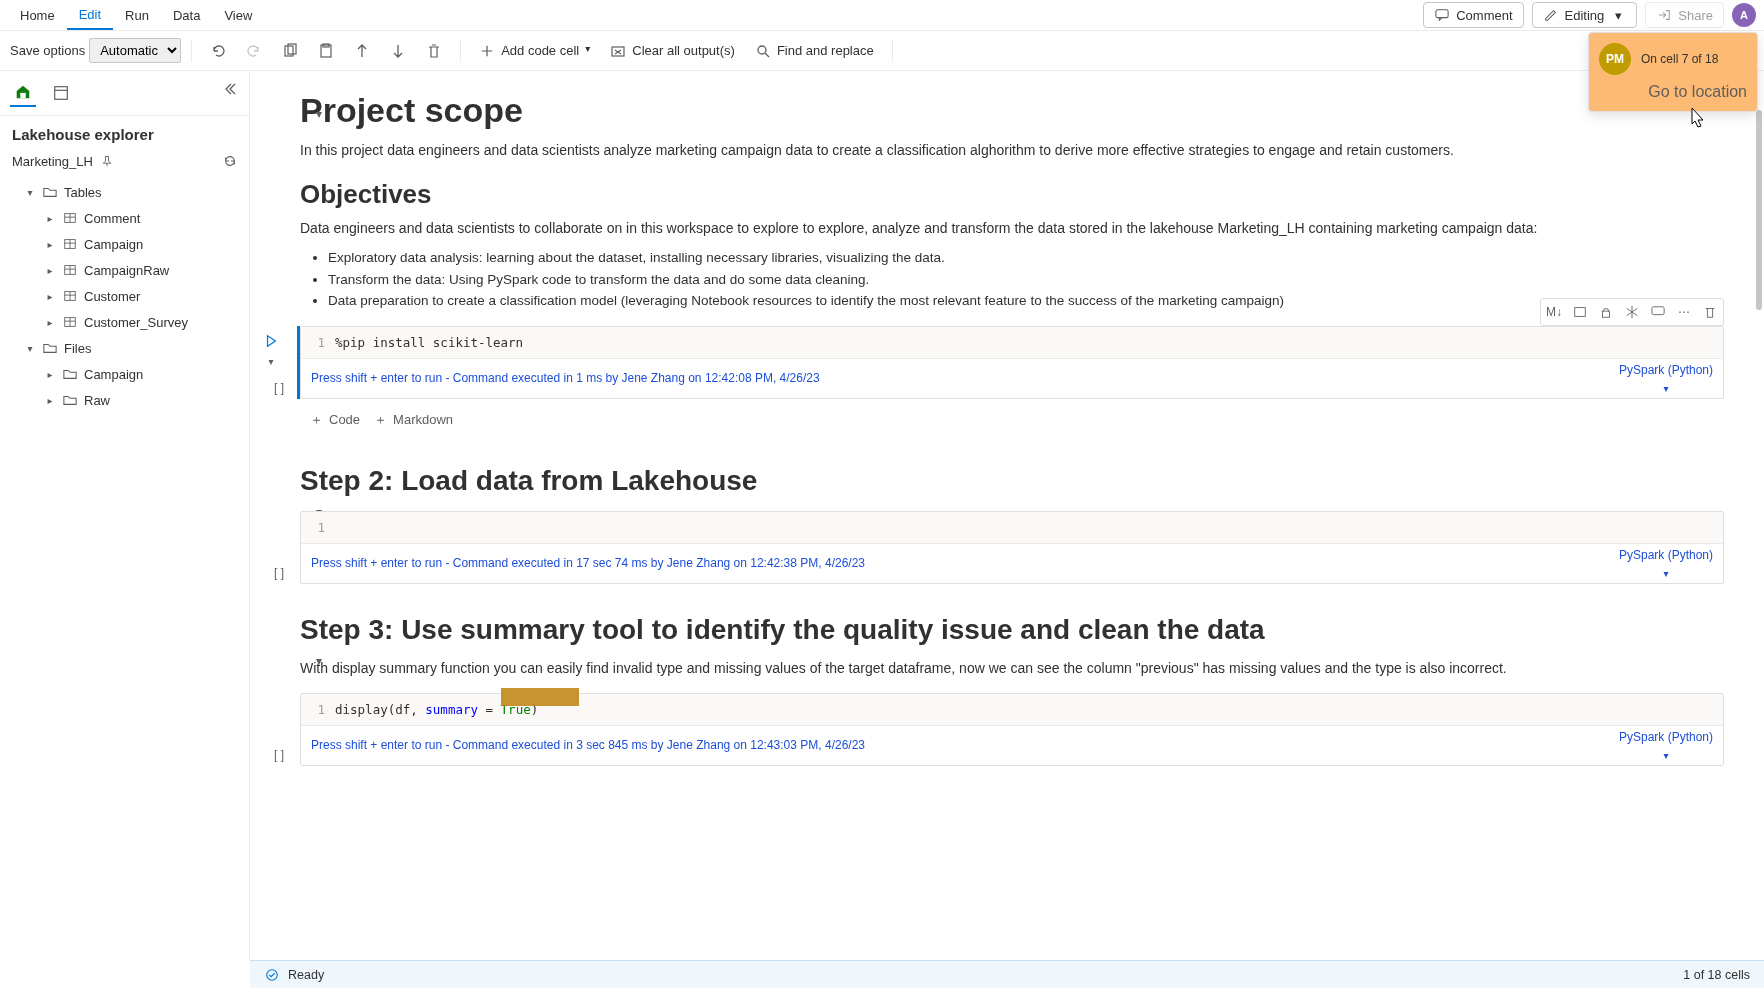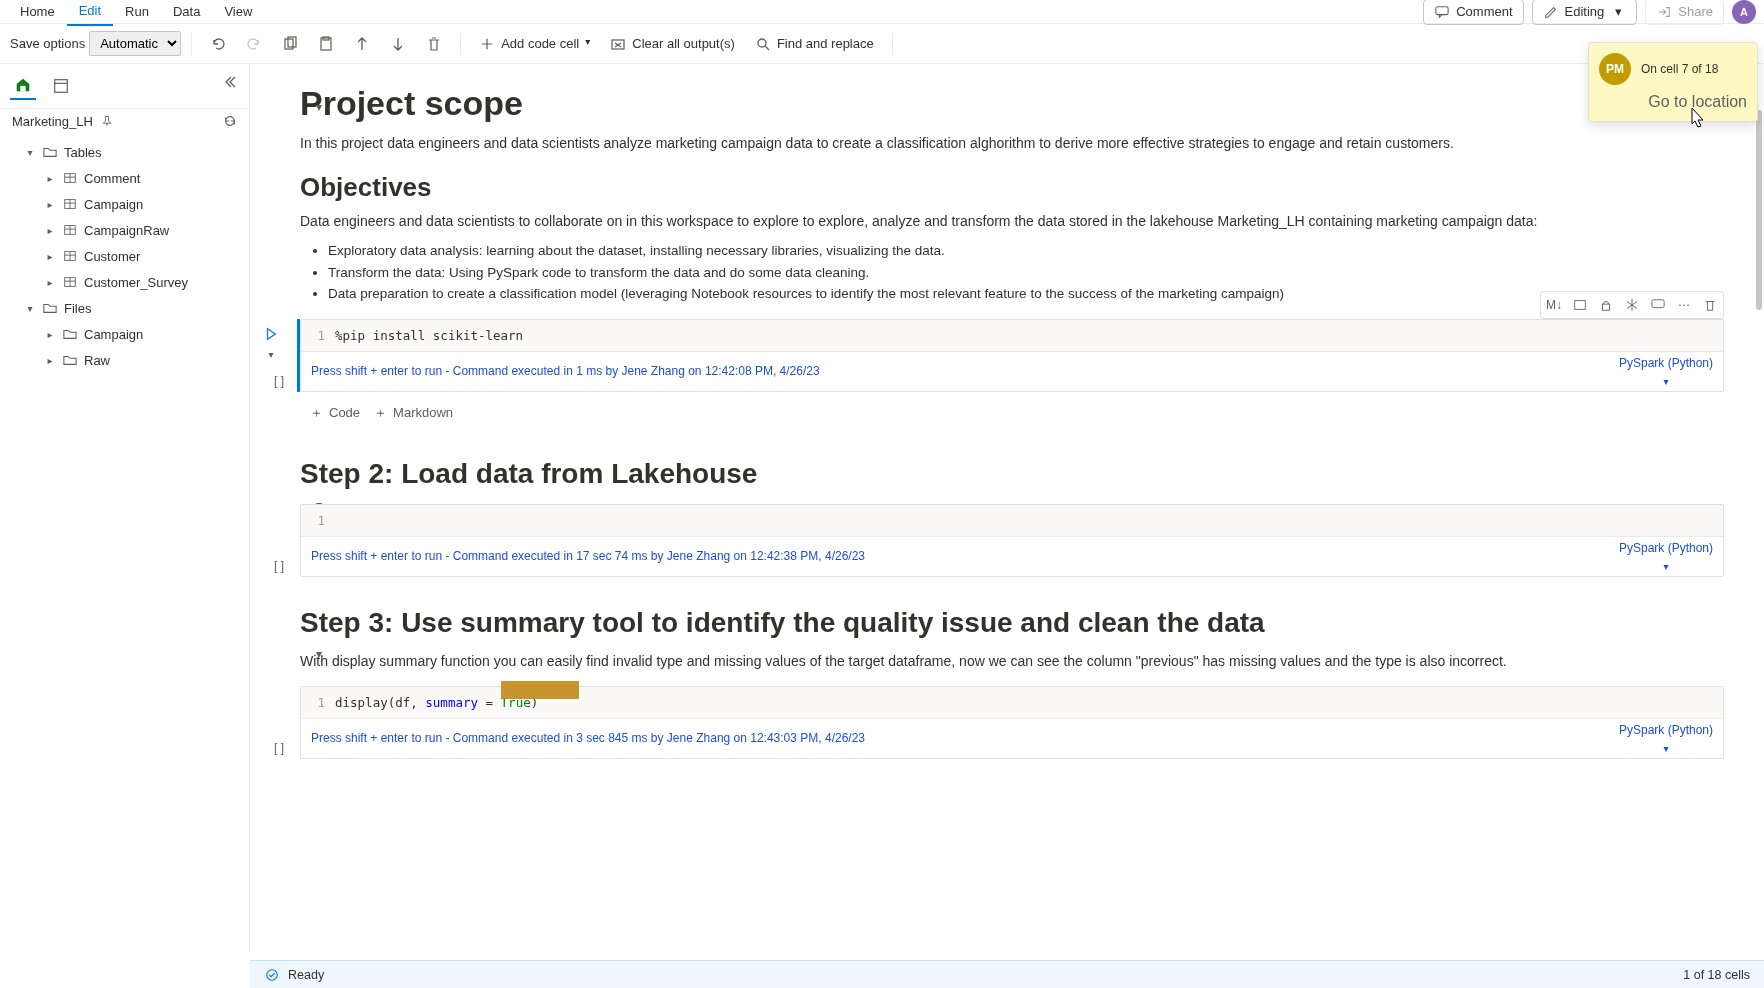--- a/index.html
+++ b/index.html
@@ -1,19 +1,19 @@
 <!DOCTYPE html>
 <html><head>
 <meta charset="utf-8">
 <style>
 * { box-sizing: border-box; margin: 0; padding: 0; }
 body { font-family: "Segoe UI", Arial, sans-serif; font-size: 13px; color: #323130; background: #fff; overflow: hidden; }
 
 
-.menubar { display: flex; align-items: center; height: 24px; padding: 0 8px; border-bottom: 1px solid #edebe9; }
+.menubar { display: flex; align-items: center; height: 31px; padding: 0 8px; border-bottom: 1px solid #edebe9; }
 .menubar .menu-item { padding: 6px 12px; cursor: pointer; font-size: 13px; }
 .menubar .menu-item.active { border-bottom: 2px solid #0078d4; color: #0078d4; }
 .menubar-right { margin-left: auto; display: flex; align-items: center; gap: 8px; }
 .btn-pill { display: flex; align-items: center; gap: 6px; padding: 4px 10px; border: 1px solid #c8c6c4; border-radius: 4px; cursor: pointer; font-size: 13px; }
 .btn-pill.disabled { color: #a19f9d; border-color: #edebe9; }
 .avatar { width: 24px; height: 24px; border-radius: 50%; background: #8764b8; color: #fff; display: flex; align-items: center; justify-content: center; font-size: 11px; font-weight: 600; }
 
 
 .toolbar { display: flex; align-items: center; height: 40px; padding: 0 10px; border-bottom: 1px solid #edebe9; gap: 4px; }
 .toolbar .tb-sep { width: 1px; height: 22px; background: #edebe9; margin: 0 6px; }
@@ -62,21 +62,21 @@
 .cell-status .right { margin-left: auto; display: flex; align-items: center; gap: 6px; flex-direction: column; }
 .cell-toolbar { position: absolute; right: 0; top: -28px; display: flex; gap: 4px; background: #fff; padding: 2px; border: 1px solid #e1dfdd; border-radius: 3px; }
 .cell-toolbar .ct-btn { width: 22px; height: 22px; display: flex; align-items: center; justify-content: center; cursor: pointer; font-size: 12px; color: #605e5c; }
 
 .add-buttons { display: flex; gap: 14px; padding: 6px 0 6px 10px; }
 .add-btn { display: flex; align-items: center; gap: 6px; font-size: 13px; color: #605e5c; cursor: pointer; }
 
 .highlight-box { position: absolute; background: #c08a1a; opacity: 0.9; pointer-events: none; }
 
 
-.presence { position: absolute; right: 6px; top: 42px; width: 170px; background: #fef9c3; border: 1px solid #e1dfdd; box-shadow: 0 4px 12px rgba(0,0,0,0.12); border-radius: 4px; padding: 10px; z-index: 50; }
+.presence { position: absolute; right: 6px; top: 32px; width: 170px; background: #fdba74; border: 1px solid #e1dfdd; box-shadow: 0 4px 12px rgba(0,0,0,0.12); border-radius: 4px; padding: 10px; z-index: 50; }
 .presence-row { display: flex; align-items: center; gap: 10px; }
 .presence .pavatar { width: 32px; height: 32px; border-radius: 50%; background: #c19c00; color: #fff; display: flex; align-items: center; justify-content: center; font-weight: 600; font-size: 12px; }
 .presence .ptext { font-size: 12px; }
 .presence .plink { font-size: 16px; color: #605e5c; margin-top: 8px; cursor: pointer; text-align: right; }
 
 
 .cursor-overlay { position: absolute; pointer-events: none; z-index: 60; }
 
 
 .statusbar { position: fixed; bottom: 0; left: 250px; right: 0; height: 28px; background: #eff6fc; border-top: 1px solid #c7e0f4; display: flex; align-items: center; padding: 0 14px; font-size: 12.5px; }
@@ -240,20 +240,21 @@
             <rect x="3" y="3" width="14" height="14" fill="none" stroke="#605e5c" stroke-width="1.3"></rect>
             <path d="M3 7 L17 7" stroke="#605e5c" stroke-width="1.3"></path>
           </svg>
         </div>
       <div class="collapse-icon">
           <svg width="16" height="16" viewBox="0 0 16 16">
             <path d="M10 3 L5 8 L10 13 M6 3 L1 8 L6 13" fill="none" stroke="#605e5c" stroke-width="1.3"></path>
           </svg>
         </div>
     </div>
+    <div class="sidebar-title">Lakehouse explorer</div>
     <div class="sidebar-sub">
       <span>Marketing_LH</span>
       <span class="icon">
           <svg width="12" height="12" viewBox="0 0 16 16">
             <path d="M6 2 L10 2 L10 8 L13 11 L3 11 L6 8 Z M8 11 L8 15" fill="none" stroke="#605e5c" stroke-width="1.2"></path>
           </svg>
         </span>
       <span class="refresh">
           <svg width="14" height="14" viewBox="0 0 16 16">
             <path d="M3 8 A5 5 0 1 1 5 12 M3 8 L3 4 M3 8 L7 8 M13 8 A5 5 0 1 1 11 4 M13 8 L13 12 M13 8 L9 8" fill="none" stroke="#605e5c" stroke-width="1.2"></path>

